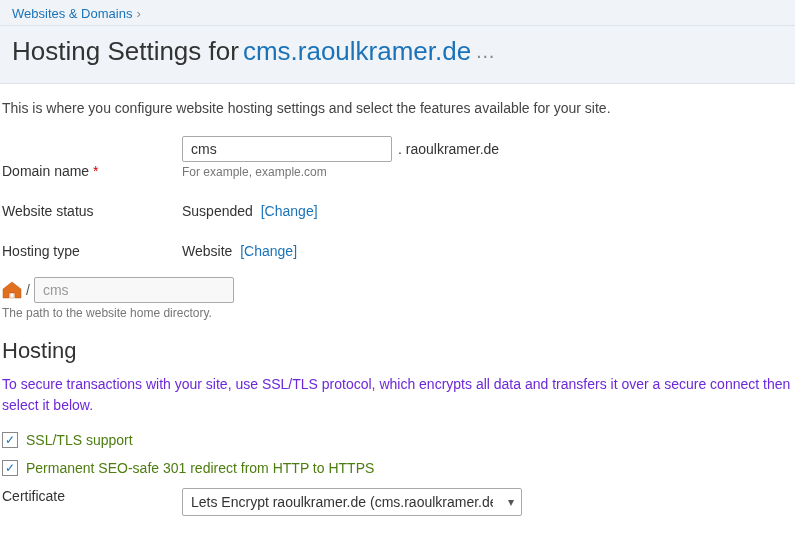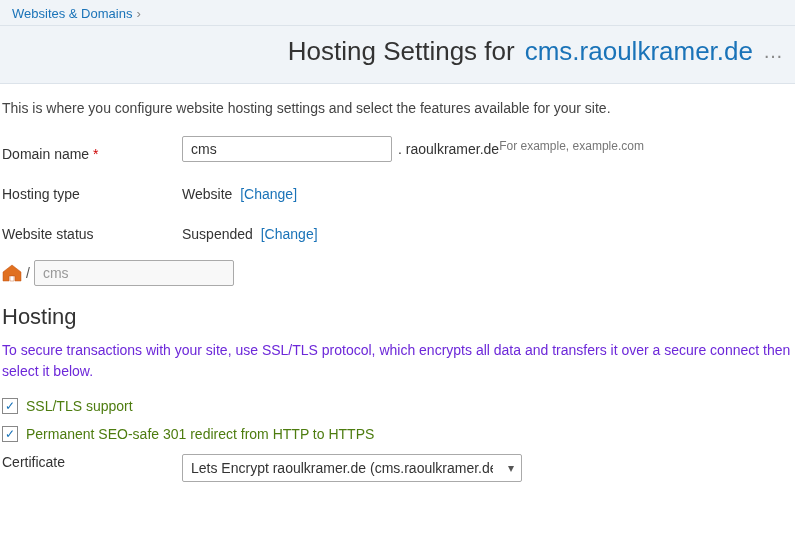--- a/index.html
+++ b/index.html
@@ -38,22 +38,21 @@
       background: #f0f4f8;
       padding: 10px 12px 16px 12px;
       border-bottom: 1px solid #dce3ea;
     }
     .page-title {
       font-size: 26px;
       font-weight: normal;
       color: #333;
       display: flex;
       align-items: center;
-      gap: 10px;
-      justify-content: flex-end;
+      gap: 4px;
     }
     .page-title-domain {
       color: #1a73b8;
     }
     .page-title-dots {
       color: #888;
       font-size: 20px;
       cursor: pointer;
     }
 
@@ -79,21 +78,21 @@
       font-size: 14px;
       color: #333;
       padding-top: 6px;
     }
     .required-star {
       color: #c00;
     }
     .form-field {
       flex: 1;
       display: flex;
-      flex-direction: row;
+      flex-direction: column;
     }
     .form-field-row {
       display: flex;
       align-items: center;
       gap: 6px;
     }
 
     
     .domain-input {
       border: 1px solid #aaa;
@@ -258,50 +257,51 @@
     <div class="form-field">
       <div class="form-field-row">
         <input class="domain-input" type="text" value="cms" style="">
         <span class="domain-suffix">. raoulkramer.de</span>
       </div>
       <span class="field-hint">For example, example.com</span>
     </div>
   </div>
 
   <div class="form-row">
+    <div class="form-label">Website status</div>
+    <div class="form-field">
+      <div class="field-value">
+        <span>Suspended</span>
+        <a class="change-link">[Change]</a>
+      </div>
+    </div>
+  </div>
+
+  <div class="form-row">
     <div class="form-label">Hosting type</div>
     <div class="form-field">
       <div class="field-value">
         <span>Website</span>
-        <a class="change-link">[Change]</a>
-      </div>
-    </div>
-  </div>
-
-  <div class="form-row">
-    <div class="form-label">Website status</div>
-    <div class="form-field">
-      <div class="field-value">
-        <span>Suspended</span>
         <a class="change-link">[Change]</a>
       </div>
     </div>
   </div>
 
   <div class="form-row">
     <div class="form-field">
       <div class="doc-root-row">
 
         <svg class="house-svg" viewBox="0 0 20 18" fill="none" xmlns="http://www.w3.org/2000/svg">
           <path d="M10 1L1 8V17H7V12H13V17H19V8L10 1Z" fill="#e07020" stroke="#c05010" stroke-width="0.5"></path>
           <rect x="8" y="12" width="4" height="5" fill="#fff" stroke="#c05010" stroke-width="0.4"></rect>
         </svg>
         <span class="slash">/</span>
         <input class="doc-root-input" type="text" value="cms" style="">
       </div>
+      <span class="field-hint">The path to the website home directory.</span>
     </div>
   </div>
 
   <h2 class="section-heading">Hosting</h2>
   <p class="security-desc">To secure transactions with your site, use SSL/TLS protocol, which encrypts all data and transfers it over a secure connect then select it below.</p>
 
   <div class="checkbox-row">
     <div class="checkbox-icon">✓</div>
     <label class="checkbox-label">SSL/TLS support</label>
   </div>

